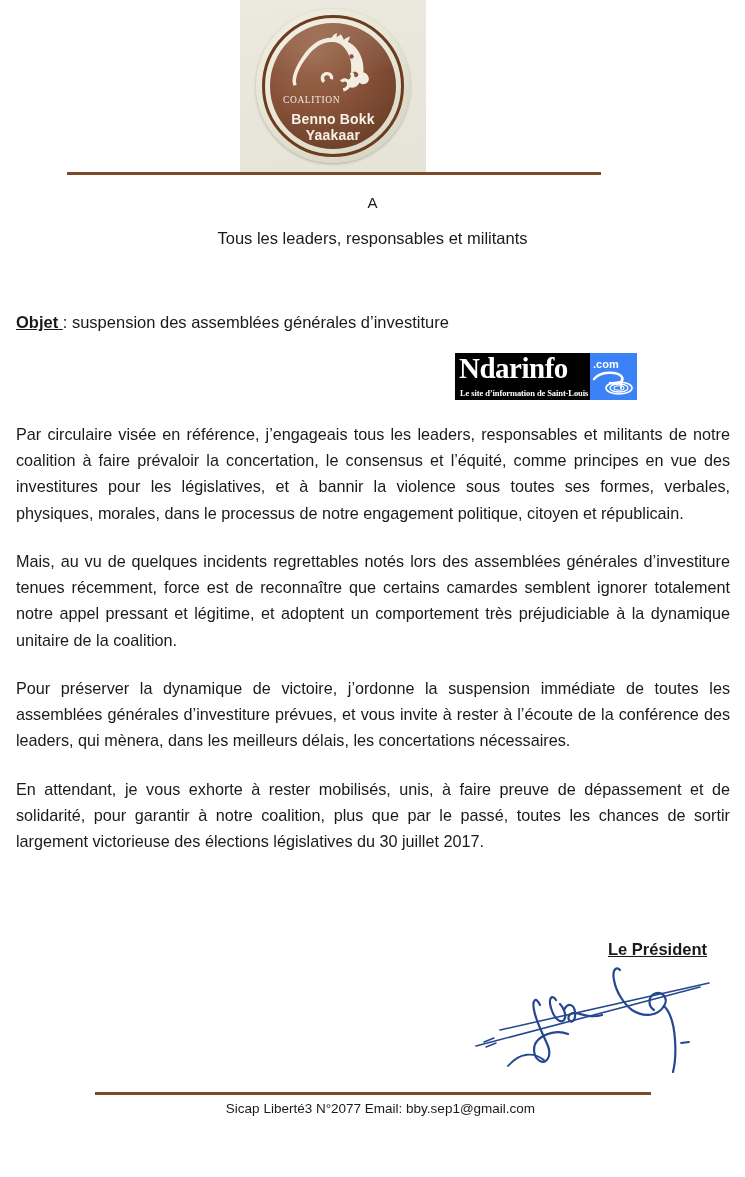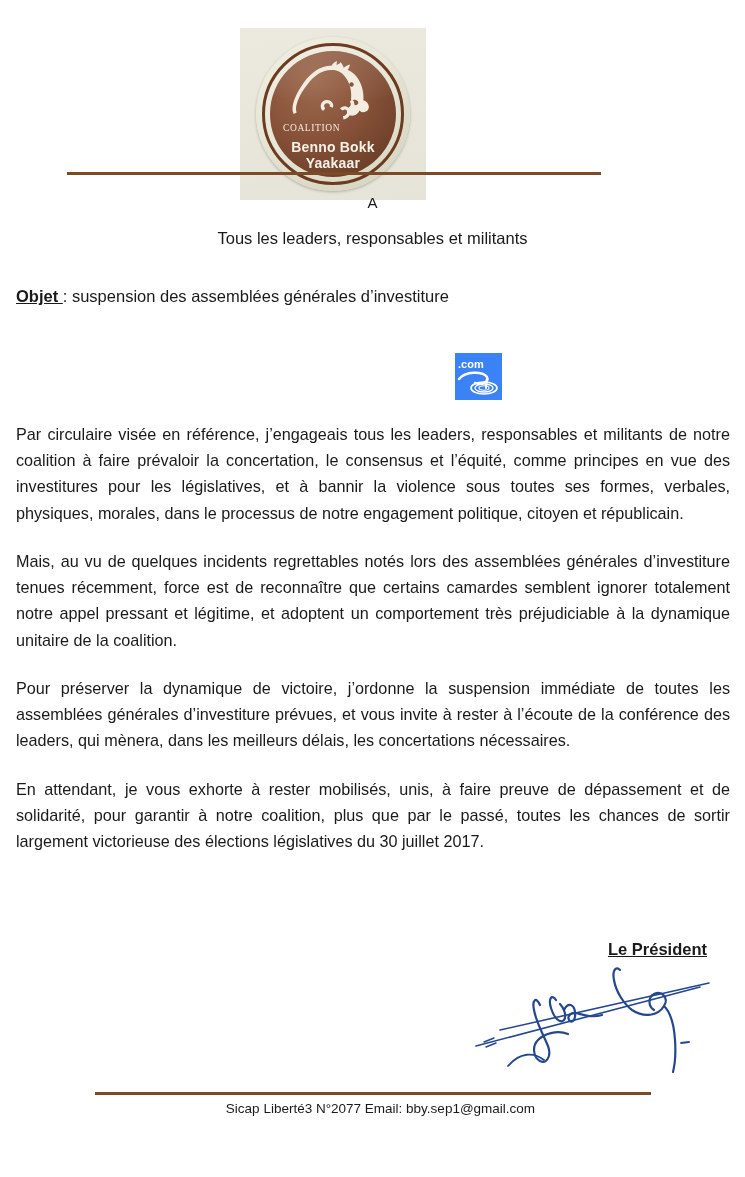--- a/index.html
+++ b/index.html
@@ -17,21 +17,20 @@
   }
 
   
   .logo-block {
     position: absolute;
     left: 240px;
     top: 0;
     width: 186px;
     height: 172px;
     background: linear-gradient(170deg, #eceadf 0%, #e9e7dc 40%, #e6e4d8 100%);
-    margin-top: 28px;
   }
   .logo-disc {
     position: absolute;
     left: 50%;
     top: 50%;
     transform: translate(-50%, -50%);
     width: 154px;
     height: 154px;
     border-radius: 50%;
     background: radial-gradient(circle at 38% 30%, #f3f1e6 0%, #e8e7d6 52%, #dcdbc8 70%, #cfcdb8 100%);
@@ -115,21 +114,21 @@
     left: 0; right: 0;
     top: 229px;
     text-align: center;
     font-size: 16.5px;
   }
 
   
   .meta-block {
     position: absolute;
     left: 16px;
-    top: 288px;
+    top: 314px;
     width: 715px;
   }
   .meta-row {
     font-size: 16.5px;
     line-height: 1.0;
     margin-bottom: 22px;
     white-space: nowrap;
   }
   .meta-key {
     font-weight: bold;
@@ -262,20 +261,24 @@
 <div class="addressee-a">A</div>
 <div class="addressee-line">Tous les leaders, responsables et militants</div>
 
 <div class="meta-block">
   <div class="meta-row">
     <span class="meta-key">Objet </span><span>: </span><span>suspension des assemblées générales d’investiture</span>
   </div>
 </div>
 
 <div class="ndarinfo">
+  <div class="ndarinfo-left">
+    <div class="ndarinfo-name">Ndarinfo</div>
+    <div class="ndarinfo-tag">Le site d’information de Saint-Louis</div>
+  </div>
   <div class="ndarinfo-right">
     <div class="ndarinfo-com">.com</div>
     <svg class="ndarinfo-swirl" viewBox="0 0 43 28">
       <path d="M2 10 C8 2, 26 2, 30 8 C33 13, 24 16, 18 14" stroke="#ffffff" stroke-width="2.4" fill="none" stroke-linecap="round"></path>
       <ellipse cx="27" cy="19" rx="13" ry="6" stroke="#ffffff" stroke-width="1.6" fill="none"></ellipse>
       <ellipse cx="27" cy="19" rx="9" ry="4" stroke="#ffffff" stroke-width="1.3" fill="none"></ellipse>
       <ellipse cx="27" cy="19" rx="5" ry="2.2" stroke="#ffffff" stroke-width="1.1" fill="none"></ellipse>
       <path d="M30 8 L29 19" stroke="#ffffff" stroke-width="2" fill="none" stroke-linecap="round"></path>
     </svg>
   </div>

